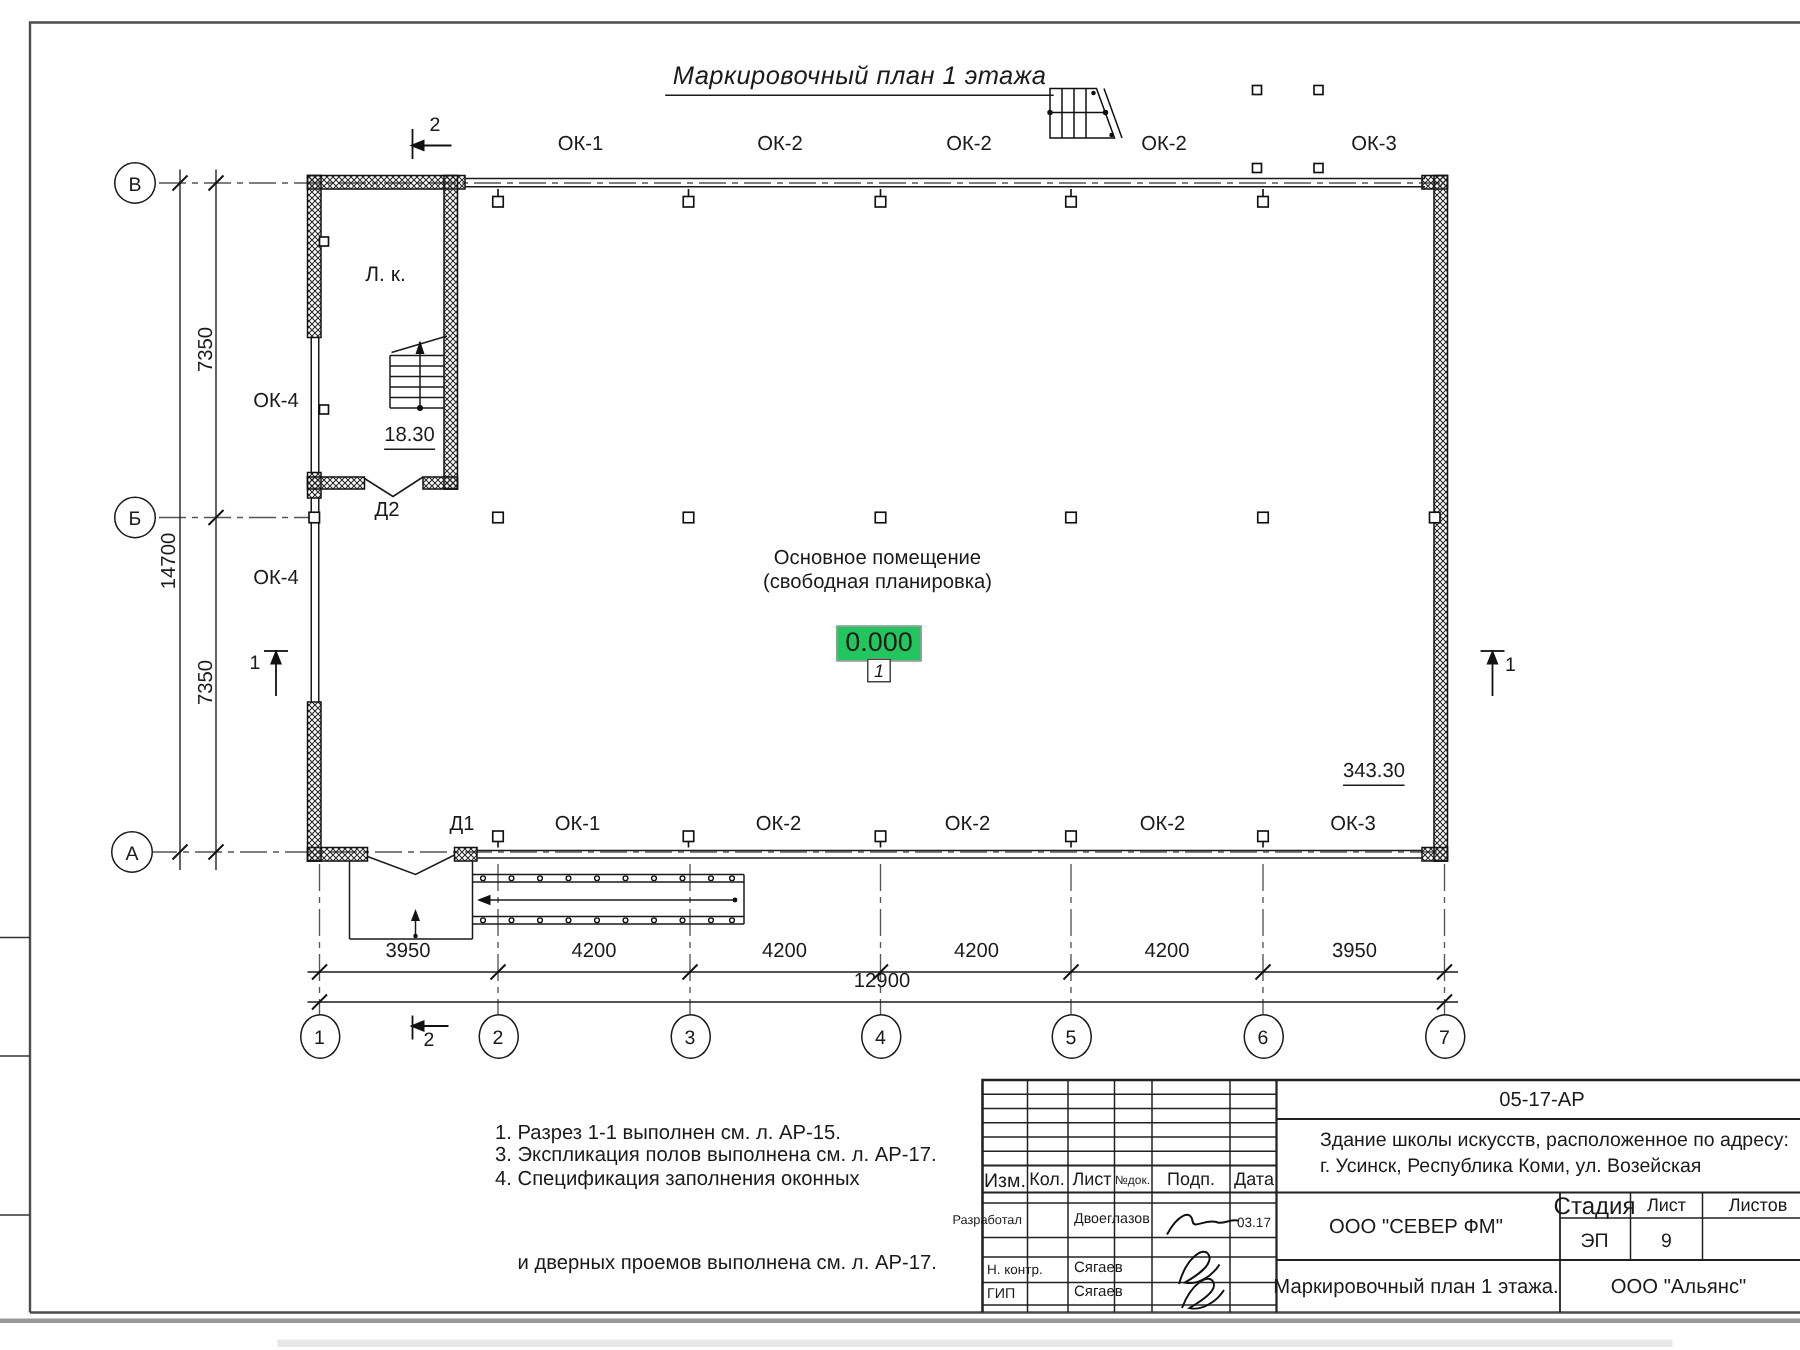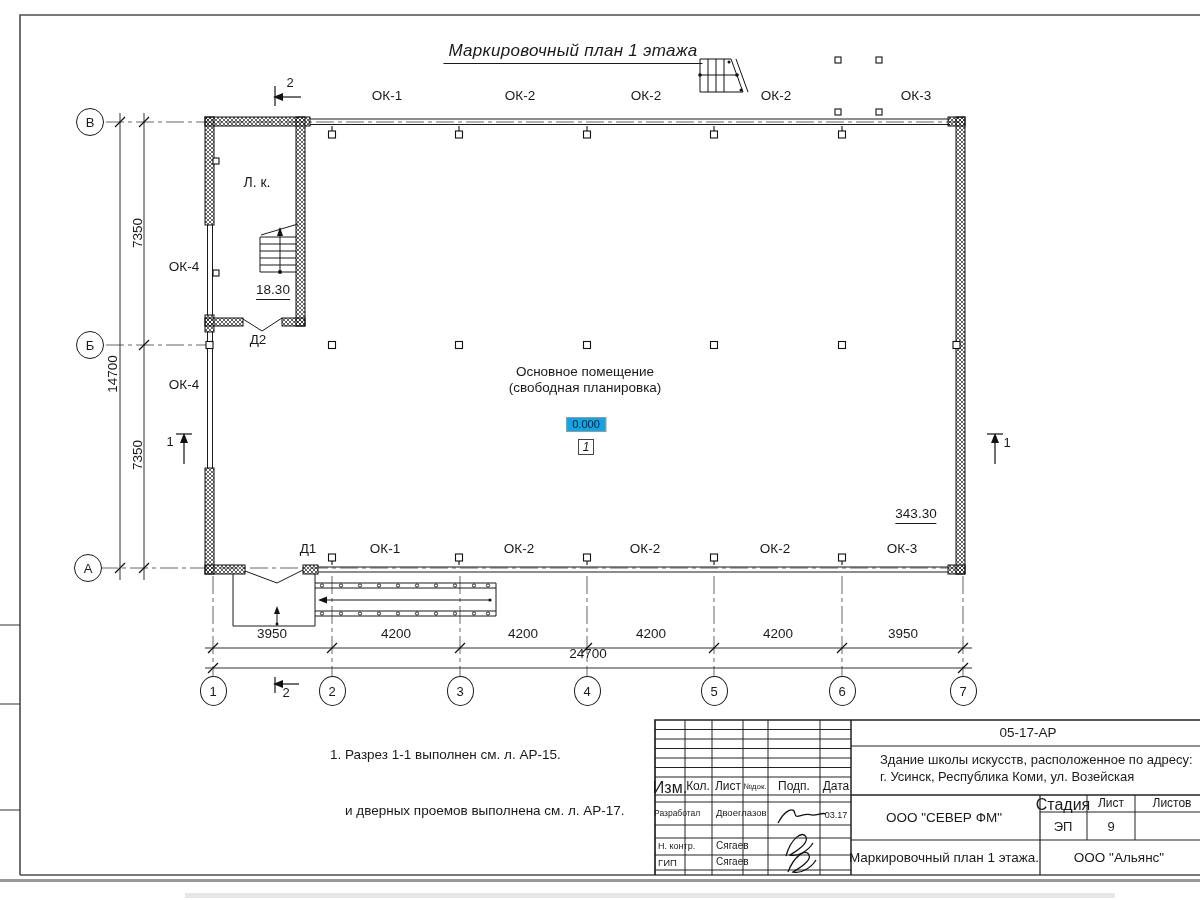--- a/index.html
+++ b/index.html
@@ -9,21 +9,21 @@
   .lbl { position: absolute; white-space: nowrap; font-size: 13.5px; transform: translateX(-50%); line-height: 1.1; }
   .rot { position: absolute; white-space: nowrap; font-size: 13.5px; transform: translate(-50%,-50%) rotate(-90deg); }
   .uline { border-bottom: 1.3px solid #1a1a1a; padding-bottom: 1px; }
   .plan-title { font-style: italic; font-size: 17px; border-bottom: 1.5px solid #1a1a1a; padding: 0 5px 2px 5px; letter-spacing: .3px; }
   .axc { position: absolute; border: 1.3px solid #1a1a1a; border-radius: 50%;
          display: flex; align-items: center; justify-content: center;
          font-size: 13px; background: #fff; }
   .axc.row { width: 28px; height: 28px; }
   .axc.col { width: 27px; height: 30px; }
   .elevbox { position: absolute; transform: translateX(-50%); border: 1px solid #9a9a9a;
-             padding: 0 5px 1px 5px; font-size: 11px; background: #0ea5e9; }
+             padding: 0 5px 1px 5px; font-size: 18px; background: #22c55e; }
   .numbox { position: absolute; transform: translateX(-50%); border: 1px solid #444;
             width: 16px; height: 16px; display: flex; align-items: center; justify-content: center;
             font-style: italic; font-size: 12px; background: #fff; }
   .notes { position: absolute; left: 330px; top: 747px; font-size: 13.5px; line-height: 15.4px; }
   .notes .indent { padding-left: 15px; margin-top: 41px; }
   .tbl { position: absolute; white-space: nowrap; }
   .ctr { transform: translateX(-50%); }
 </style>
 </head>
 <body>
@@ -289,21 +289,21 @@
   <div class="lbl" style="left:585px; top:381px;">(свободная планировка)</div>
   <div class="elevbox" style="left:586px; top:417px;">0.000</div>
   <div class="numbox" style="left:586px; top:439px;">1</div>
 
   <div class="lbl" style="left:272px; top:627px;">3950</div>
   <div class="lbl" style="left:396px; top:627px;">4200</div>
   <div class="lbl" style="left:523px; top:627px;">4200</div>
   <div class="lbl" style="left:651px; top:627px;">4200</div>
   <div class="lbl" style="left:778px; top:627px;">4200</div>
   <div class="lbl" style="left:903px; top:627px;">3950</div>
-  <div class="lbl" style="left:588px; top:647px;">24700</div>
+  <div class="lbl" style="left:588px; top:647px;">12900</div>
 
   <div class="rot" style="left:137px; top:233px;">7350</div>
   <div class="rot" style="left:112px; top:374px;">14700</div>
   <div class="rot" style="left:137px; top:455px;">7350</div>
 
   <div class="lbl" style="left:290px; top:76px; font-size:13px;">2</div>
   <div class="lbl" style="left:286px; top:686px; font-size:13px;">2</div>
   <div class="lbl" style="left:170px; top:435px; font-size:13px;">1</div>
   <div class="lbl" style="left:1007px; top:436px; font-size:13px;">1</div>
 
@@ -313,35 +313,37 @@
   <div class="axc col" style="left:199.5px; top:676px;">1</div>
   <div class="axc col" style="left:318.5px; top:676px;">2</div>
   <div class="axc col" style="left:446.5px; top:676px;">3</div>
   <div class="axc col" style="left:573.5px; top:676px;">4</div>
   <div class="axc col" style="left:700.5px; top:676px;">5</div>
   <div class="axc col" style="left:828.5px; top:676px;">6</div>
   <div class="axc col" style="left:949.5px; top:676px;">7</div>
 
   <div class="notes">
     <div>1. Разрез 1-1 выполнен см. л. АР-15.</div>
+    <div>3. Экспликация полов выполнена см. л. АР-17.</div>
+    <div>4. Спецификация заполнения оконных</div>
     <div class="indent">и дверных проемов выполнена см. л. АР-17.</div>
   </div>
 
   <div class="tbl ctr" style="left:1028px; top:725px; font-size:13.5px;">05-17-АР</div>
   <div class="tbl" style="left:880px; top:752px; font-size:13px;">Здание школы искусств, расположенное по адресу:</div>
   <div class="tbl" style="left:880px; top:769px; font-size:13px;">г. Усинск, Республика Коми, ул. Возейская</div>
 
-  <div class="tbl ctr" style="left:670px; top:779px; font-size:16px;">Изм.</div>
+  <div class="tbl ctr" style="left:670px; top:779px; font-size:13px;">Изм.</div>
   <div class="tbl ctr" style="left:698px; top:779px; font-size:12px;">Кол.</div>
   <div class="tbl ctr" style="left:728px; top:779px; font-size:12px;">Лист</div>
   <div class="tbl ctr" style="left:755px; top:782px; font-size:8px;">№док.</div>
   <div class="tbl ctr" style="left:794px; top:779px; font-size:12px;">Подп.</div>
   <div class="tbl ctr" style="left:836px; top:779px; font-size:12px;">Дата</div>
 
-  <div class="tbl" style="left:654px; top:808px; font-size:8.5px;">Разработал</div>
+  <div class="tbl" style="left:635px; top:808px; font-size:8.5px;">Разработал</div>
   <div class="tbl" style="left:716px; top:807px; font-size:9.5px;">Двоеглазов</div>
   <div class="tbl ctr" style="left:836px; top:810px; font-size:9px;">03.17</div>
   <div class="tbl" style="left:658px; top:841px; font-size:9px;">Н. контр.</div>
   <div class="tbl" style="left:716px; top:840px; font-size:10px;">Сягаев</div>
   <div class="tbl" style="left:658px; top:857px; font-size:9.5px;">ГИП</div>
   <div class="tbl" style="left:716px; top:856px; font-size:10px;">Сягаев</div>
 
   <div class="tbl ctr" style="left:944px; top:810px; font-size:13.5px;">ООО "СЕВЕР ФМ"</div>
   <div class="tbl ctr" style="left:1063px; top:796px; font-size:16px;">Стадия</div>
   <div class="tbl ctr" style="left:1111px; top:796px; font-size:12px;">Лист</div>

